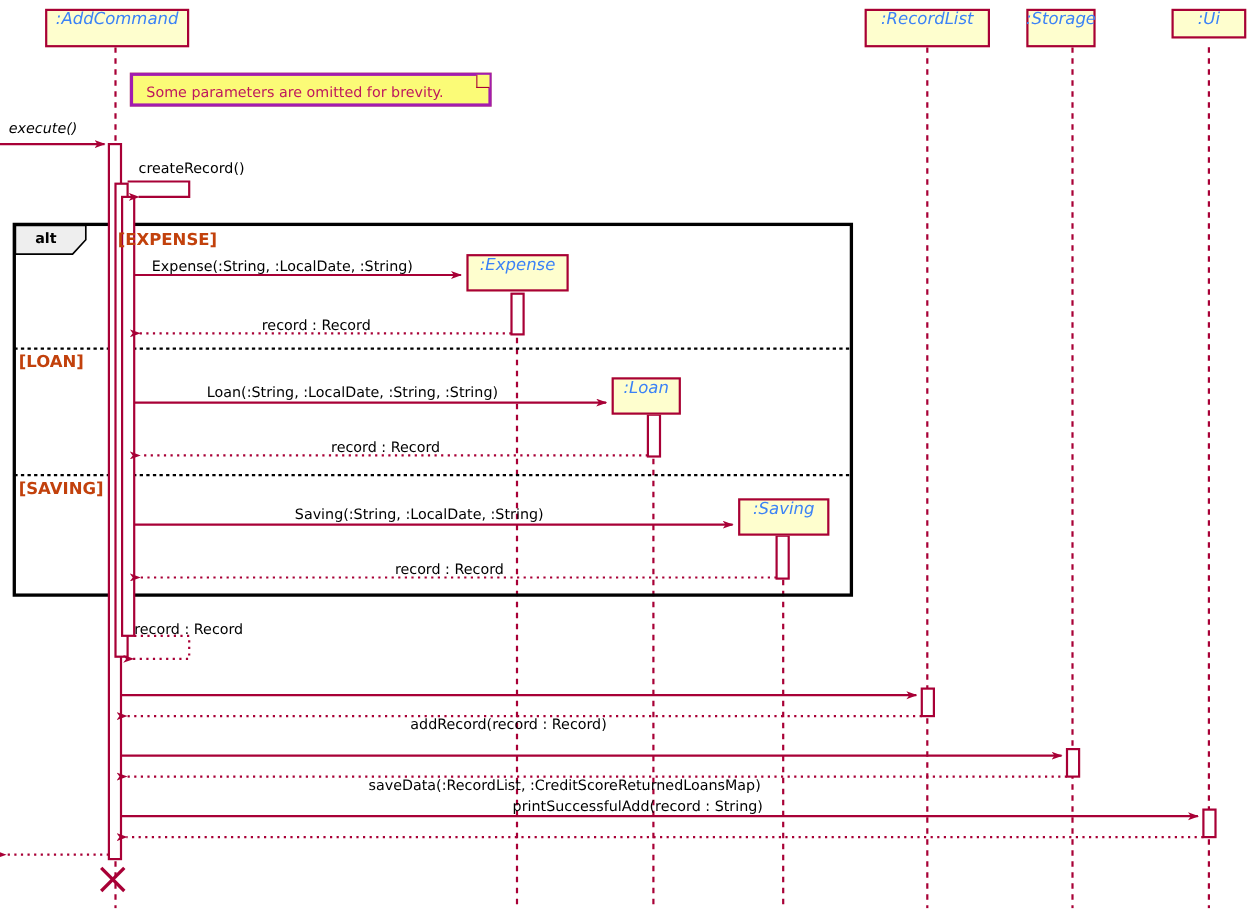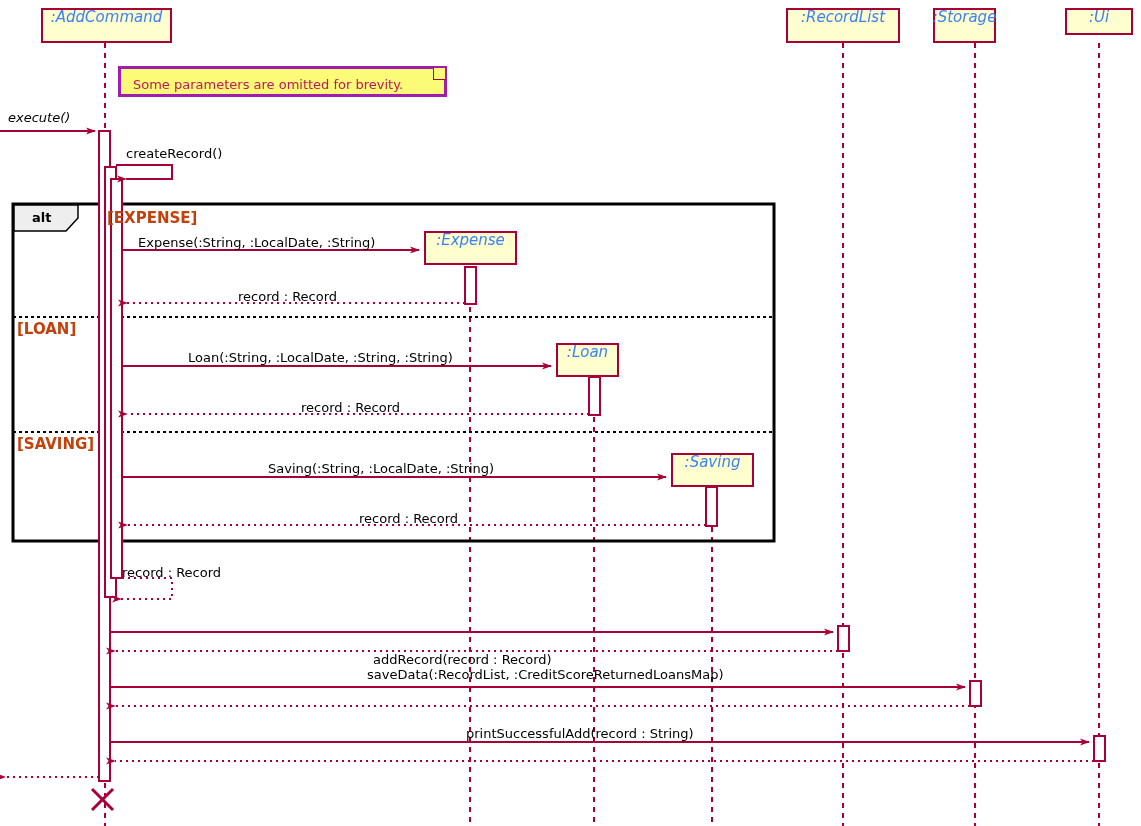--- a/index.html
+++ b/index.html
@@ -234,20 +234,20 @@
   </div>
   <div class="msg-label" style="left:359px; top:512px;">
     <span>record : Record</span>
   </div>
   <div class="msg-label" style="left:122px; top:566px;">
     <span>record : Record</span>
   </div>
   <div class="msg-label" style="left:373px; top:617px;margin-top:36px;">
     <span>addRecord(record : Record)</span>
   </div>
-  <div class="msg-label" style="left:335px; top:668px;margin-left:32px;">
+  <div class="msg-label" style="left:335px; top:708px;">
     <span>saveData(:RecordList, :CreditScoreReturnedLoansMap)</span>
   </div>
   <div class="msg-label" style="left:466px; top:727px;">
     <span>printSuccessfulAdd(record : String)</span>
   </div>
 
 </div>
 
 </body></html>

